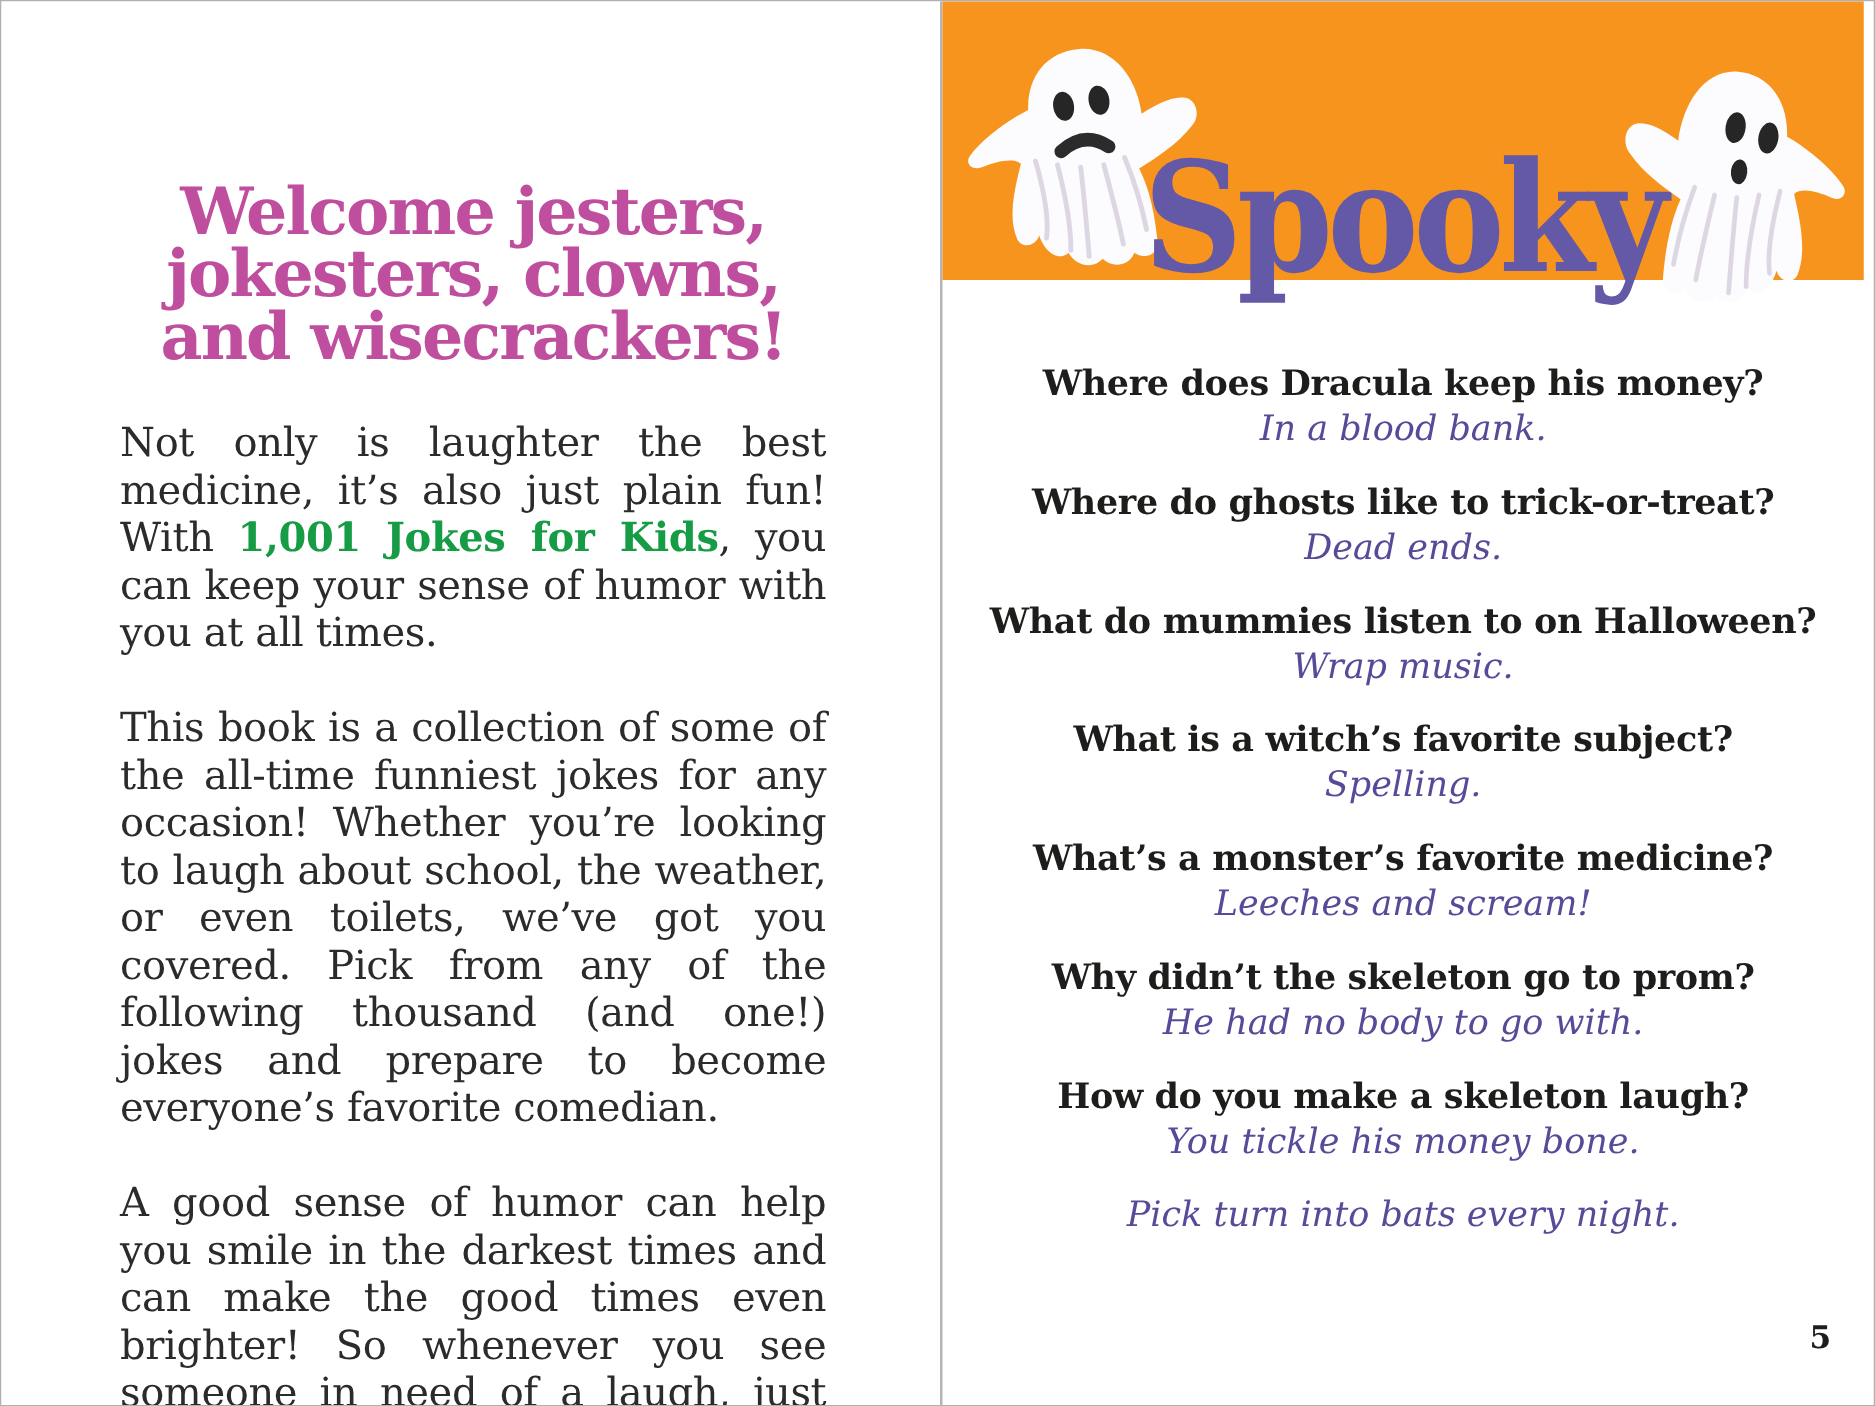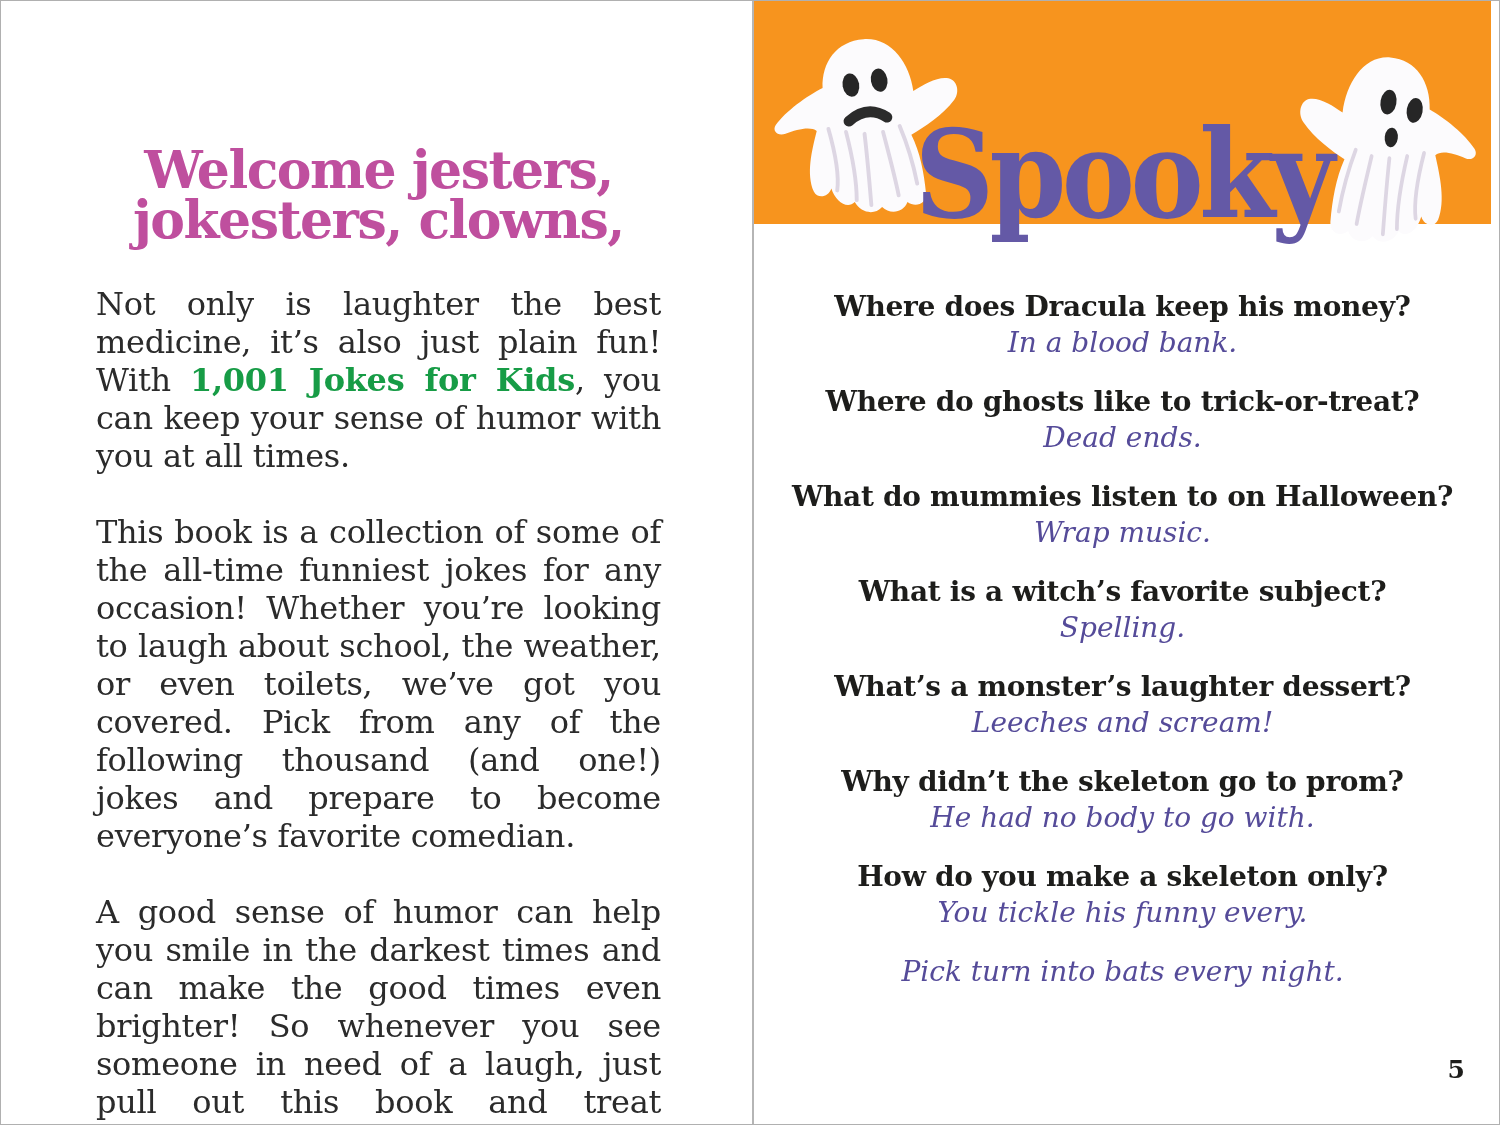--- a/index.html
+++ b/index.html
@@ -54,20 +54,21 @@
 </style>
 </head>
 <body>
 
 <div class="spread">
 
   <div class="page page-left">
     <h1 class="heading">
       <span>Welcome jesters,</span>
       <span>jokesters, clowns,</span>
+      <span>and wisecrackers!</span>
     </h1>
     <div class="body-copy" id="paragraphs">
         <p><span>Not only is laughter the best medicine, it’s also just plain fun! With </span><span class="brand">1,001 Jokes for Kids</span><span>, you can keep your sense of humor with you at all times.</span></p>
         <p><span>This book is a collection of some of the all-time funniest jokes for any occasion! Whether you’re looking to laugh about school, the weather, or even toilets, we’ve got you covered. Pick from any of the following thousand (and one!) jokes and prepare to become everyone’s favorite comedian.</span></p>
         <p><span>A good sense of humor can help you smile in the darkest times and can make the good times even brighter! So whenever you see someone in need of a laugh, just pull out this book and treat yourself to a chuckle.</span></p>
       </div>
   </div>
 
   <div class="divider"></div>
 
@@ -125,30 +126,30 @@
         </li>
         <li>
           <div class="q">What do mummies listen to on Halloween?</div>
           <div class="a">Wrap music.</div>
         </li>
         <li>
           <div class="q">What is a witch’s favorite subject?</div>
           <div class="a">Spelling.</div>
         </li>
         <li>
-          <div class="q">What’s a monster’s laughter dessert?</div>
+          <div class="q">What’s a monster’s favorite medicine?</div>
           <div class="a">Leeches and scream!</div>
         </li>
         <li>
           <div class="q">Why didn’t the skeleton go to prom?</div>
           <div class="a">He had no body to go with.</div>
         </li>
         <li>
-          <div class="q">How do you make a skeleton only?</div>
-          <div class="a">You tickle his funny every.</div>
+          <div class="q">How do you make a skeleton laugh?</div>
+          <div class="a">You tickle his money bone.</div>
         </li>
         <li>
           <div class="a">Pick turn into bats every night.</div>
         </li>
       </ul>
 
     <div class="page-number">5</div>
   </div>
 </div>
 

